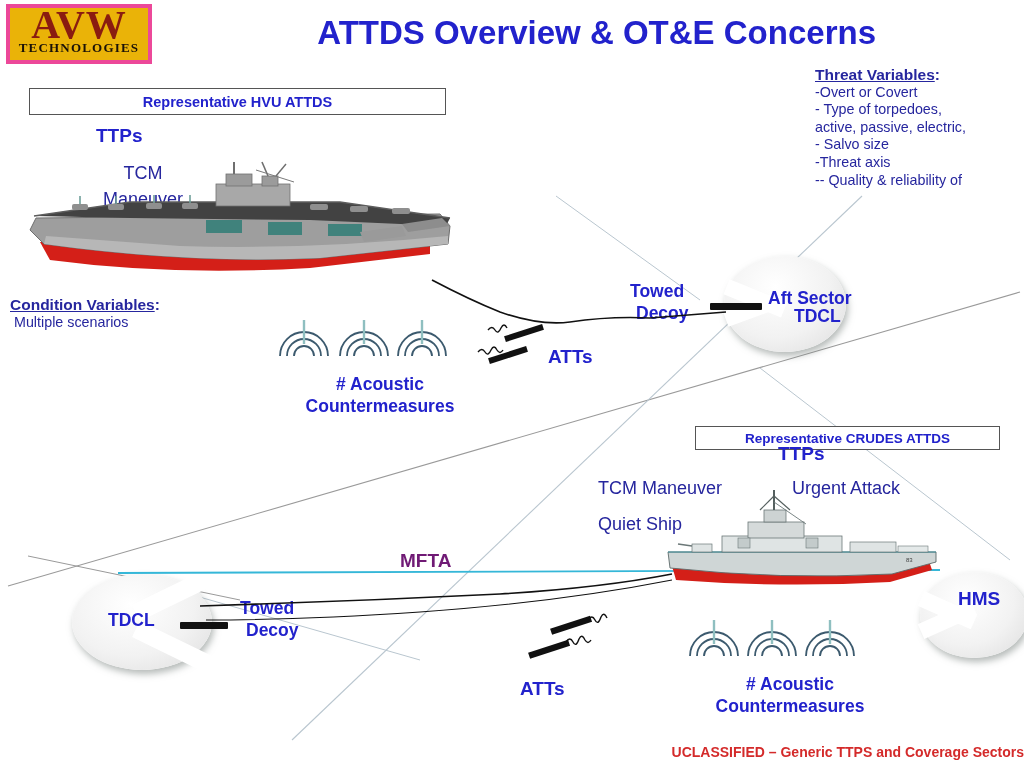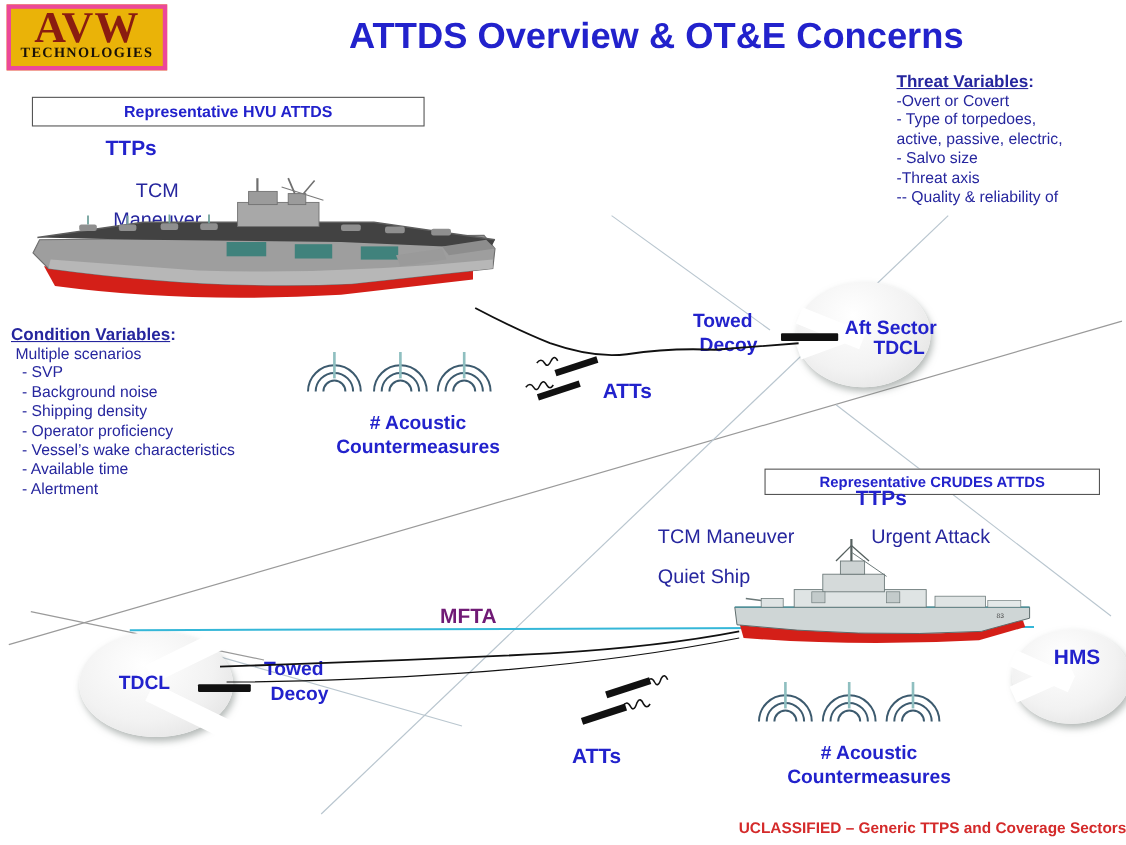--- a/index.html
+++ b/index.html
@@ -32,21 +32,21 @@
     font-size:33px;font-weight:bold;color:#2222cc;
     letter-spacing:0px;
   }
 
   
   .hdrbox{
     border:1px solid #555;background:#fff;text-align:center;
     font-weight:bold;font-size:14.5px;color:#2222cc;
     padding:5px 10px;box-sizing:border-box;
   }
-  #hvu-box{left:29px;top:88px;width:357px;height:27px;line-height:17px;}
+  #hvu-box{left:29px;top:88px;width:417px;height:27px;line-height:17px;}
   #crudes-box{left:695px;top:426px;width:305px;height:24px;line-height:14px;font-size:13.5px;}
   .bold{font-weight:bold;}
 
   
   #threat{left:815px;top:66px;width:205px;font-size:14.3px;line-height:17.6px;color:#26269e;}
   #threat .head{font-weight:bold;font-size:15.5px;}
   #threat .head u{}
 
   
   #cond{left:10px;top:296px;width:275px;font-size:14.3px;line-height:17.6px;color:#26269e;}
@@ -173,29 +173,20 @@
   <div>- Salvo size</div>
   <div>-Threat axis</div>
   <div>--  Quality &amp; reliability of</div>
 </div>
 
 <div class="abs" id="cond">
   <div class="head">
     <u>Condition Variables</u><span>:</span>
   </div>
   <div style="padding-left:4px;">Multiple scenarios</div>
-  <ul>
-    <li>- SVP</li>
-    <li>- Background noise</li>
-    <li>- Shipping density</li>
-    <li>- Operator proficiency</li>
-    <li>- Vessel’s wake characteristics</li>
-    <li>- Available time</li>
-    <li>- Alertment</li>
-  </ul>
 </div>
 
 <svg class="abs cm-group" style="left:262px;top:306px;" width="180" height="60">
   <g fill="none" stroke="#3c5a6e" stroke-width="1.8">
     <path d="M18 50 A24 24 0 0 1 66 50"></path>
     <path d="M25 50 A17 17 0 0 1 59 50"></path>
     <path d="M32 50 A10 10 0 0 1 52 50"></path>
     <path d="M78 50 A24 24 0 0 1 126 50"></path>
     <path d="M85 50 A17 17 0 0 1 119 50"></path>
     <path d="M92 50 A10 10 0 0 1 112 50"></path>

